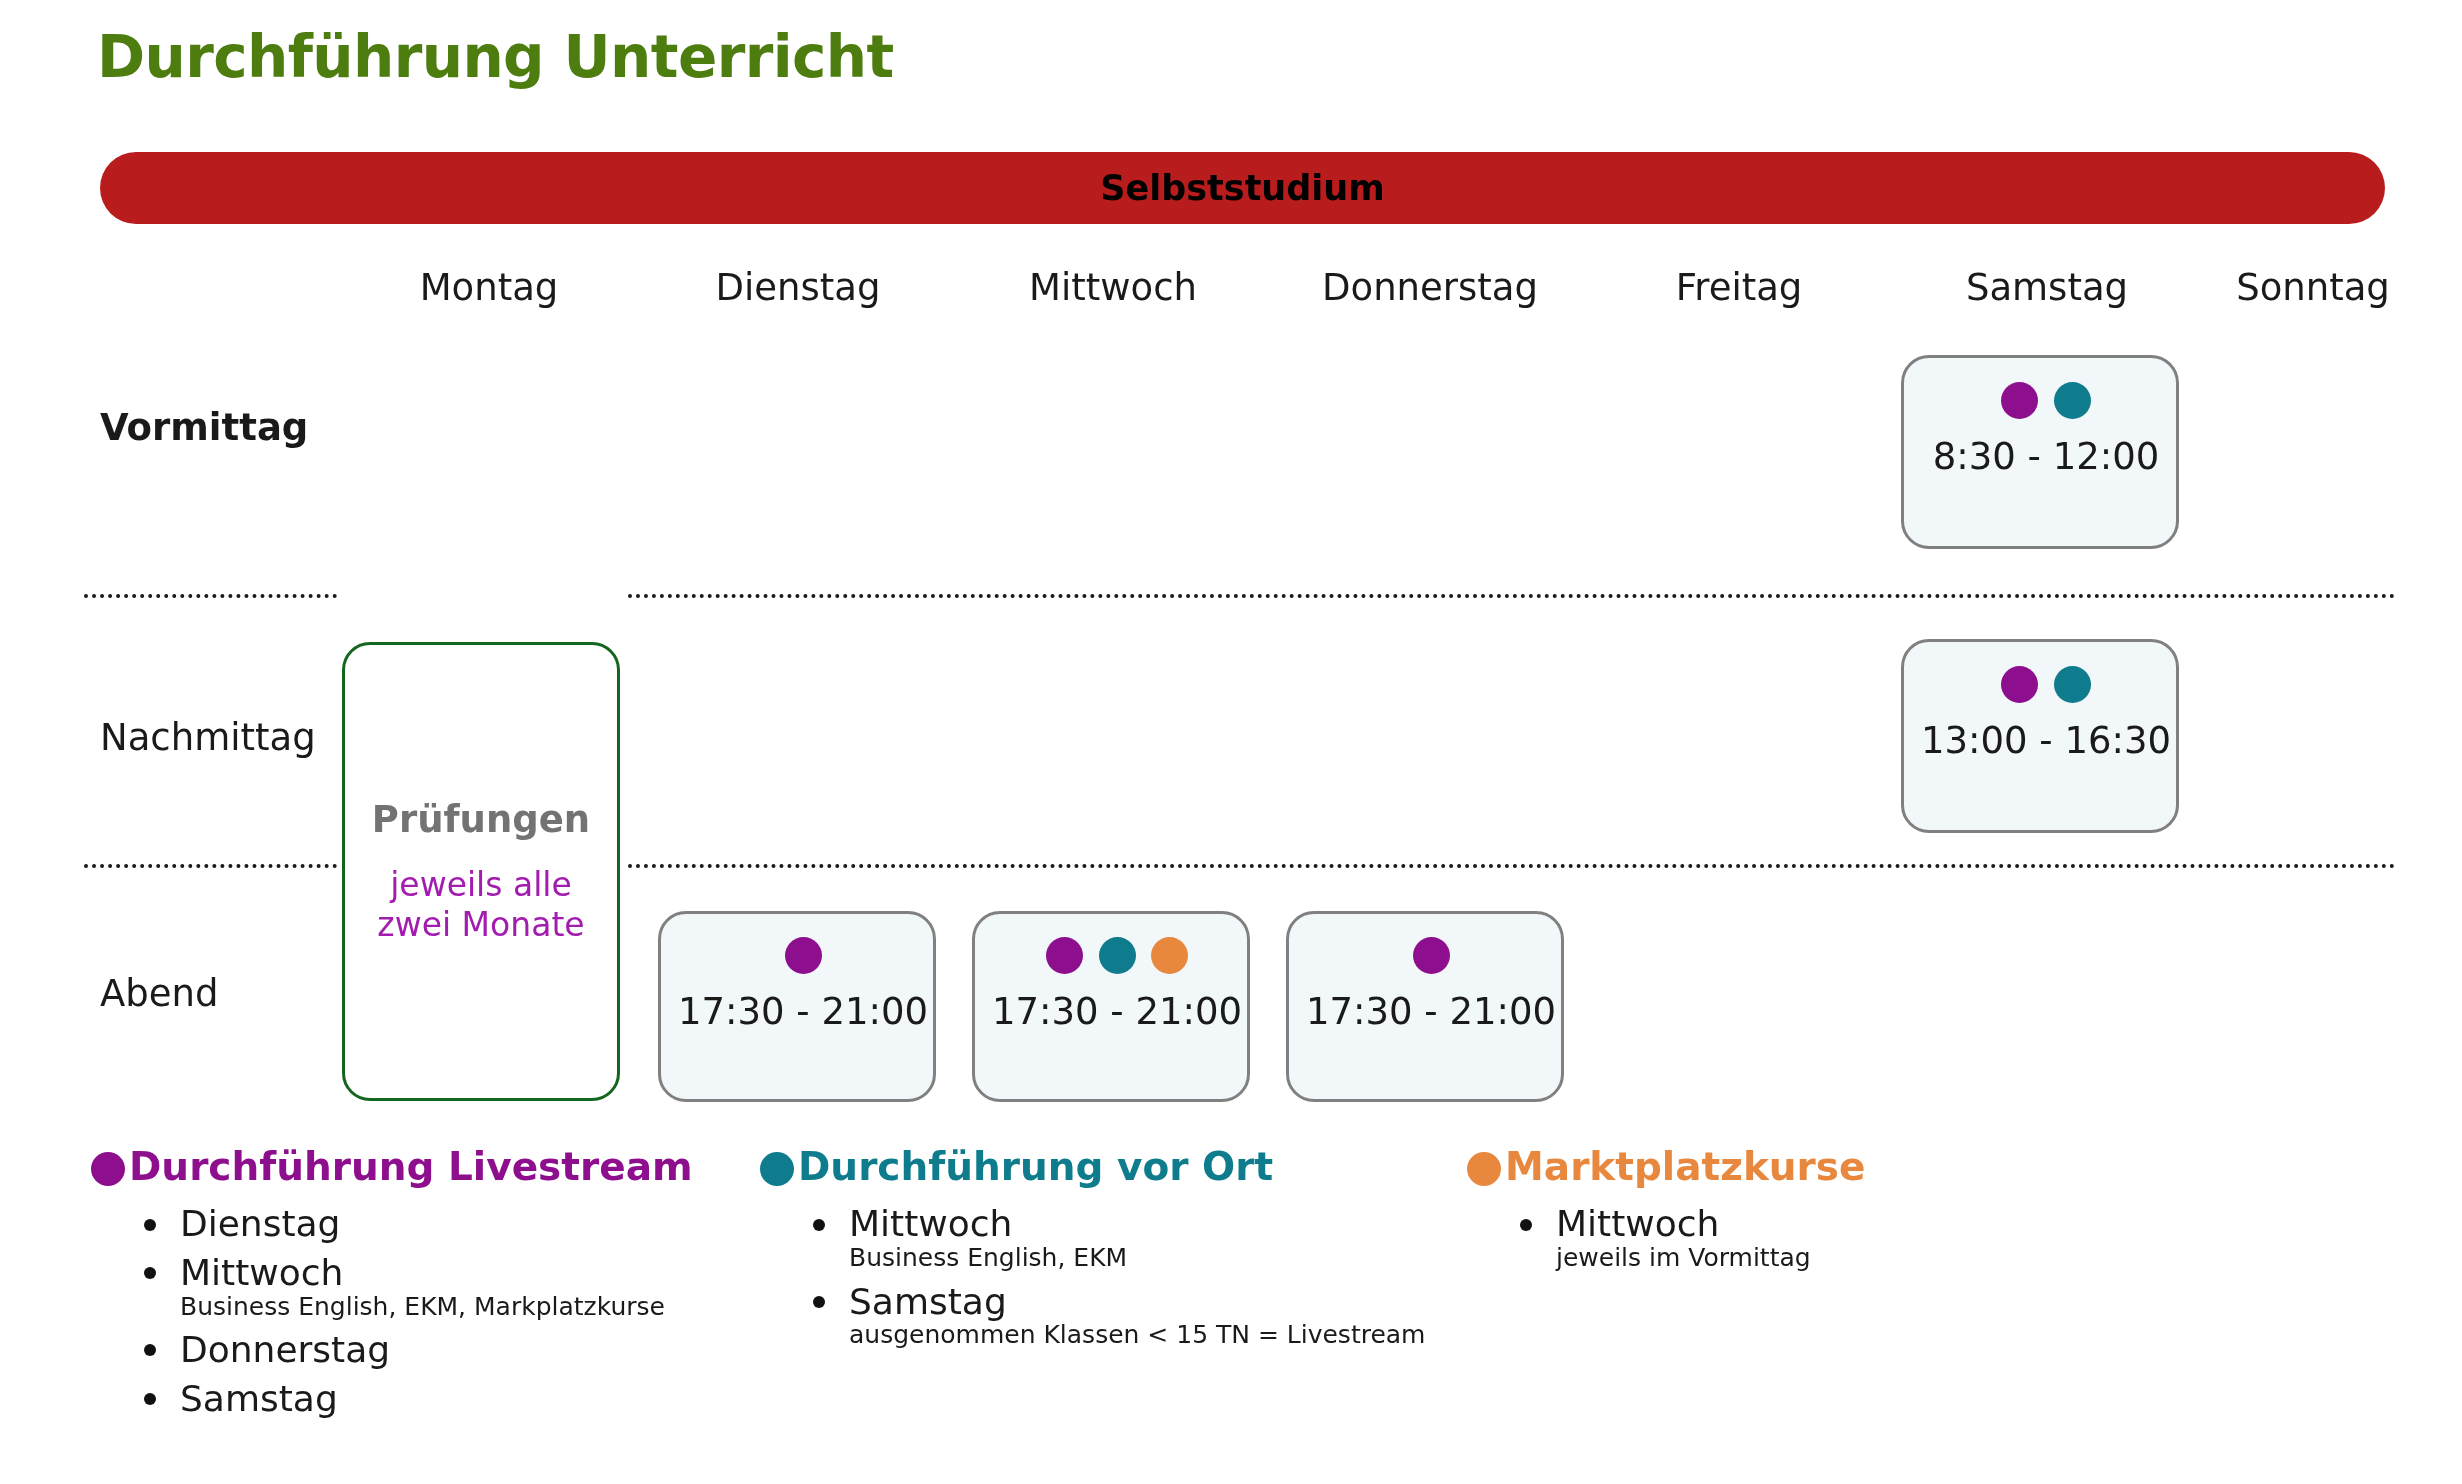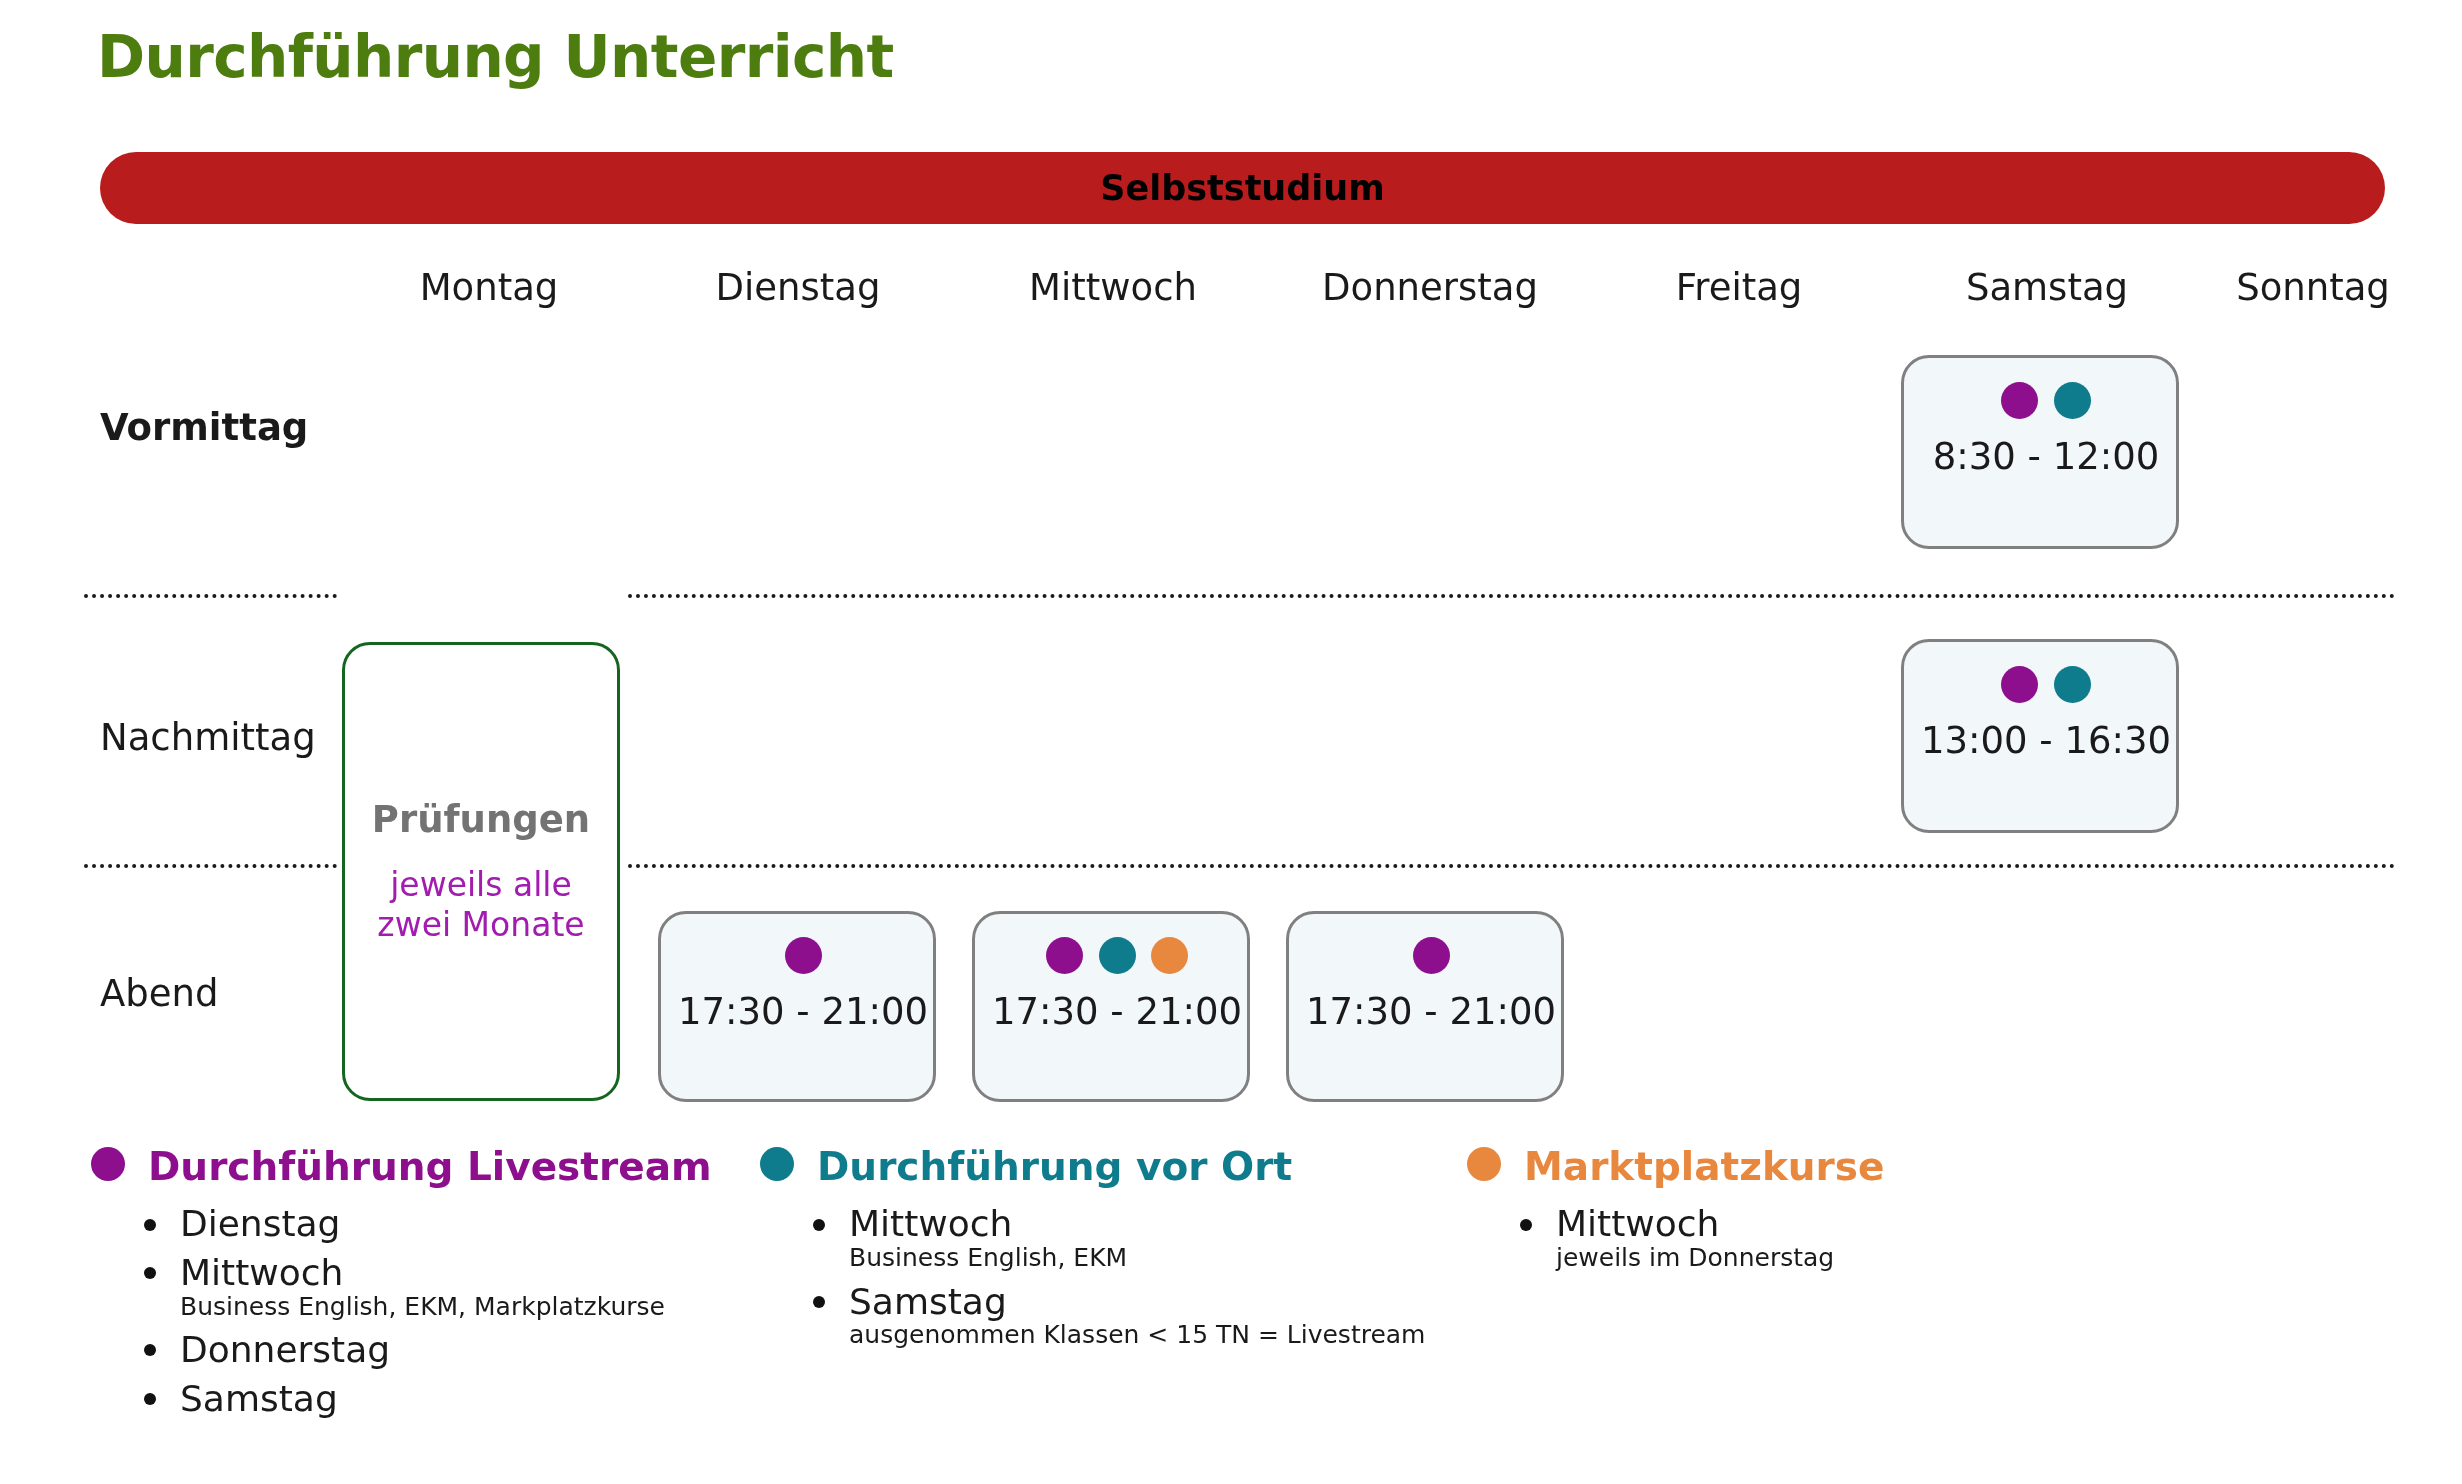--- a/index.html
+++ b/index.html
@@ -93,21 +93,21 @@
     margin-top:24px;
     font-size:33px;font-weight:400;color:#a21caf;
     text-align:center;line-height:1.22;max-width:241px;
   }
 
   
   .legend{
     position:absolute;top:1147px;left:0;width:2462px;height:314px;
   }
   .legcol{position:absolute;top:0;}
-  .leghead{display:flex;flex-direction:row;align-items:flex-start;gap:23px;}
+  .leghead{display:flex;flex-direction:row;align-items:flex-end;gap:4px;}
   .leghead .bigdot{width:34px;height:34px;border-radius:50%;flex:0 0 auto;}
   .leghead .ltext{font-size:39px;font-weight:700;white-space:nowrap;line-height:1;}
   .legitems{margin-top:19.3px;padding-left:53px;}
   .legitem{position:relative;margin-top:9.7px;}
   .legitem:first-child{margin-top:0;}
   .legitem .bul{
     position:absolute;left:0;top:13.3px;width:12px;height:12px;border-radius:50%;background:#111;
   }
   .legitem .day{
     display:block;margin-left:36px;font-size:36px;color:#1a1a1a;font-weight:400;line-height:1.08;white-space:nowrap;
@@ -236,20 +236,20 @@
       </div>
       <div class="legcol" style="left: 1467px;">
         <div class="leghead">
           <span class="bigdot" style="background: rgb(232, 136, 63);"></span>
           <span class="ltext" style="color: rgb(232, 136, 63);">Marktplatzkurse</span>
         </div>
         <div class="legitems">
           <div class="legitem">
             <span class="bul"></span>
             <span class="day">Mittwoch</span>
-            <span class="note">jeweils im Donnerstag</span>
+            <span class="note">jeweils im Vormittag</span>
           </div>
         </div>
       </div>
     </div>
 
 </div>
 
 
 </body></html>

